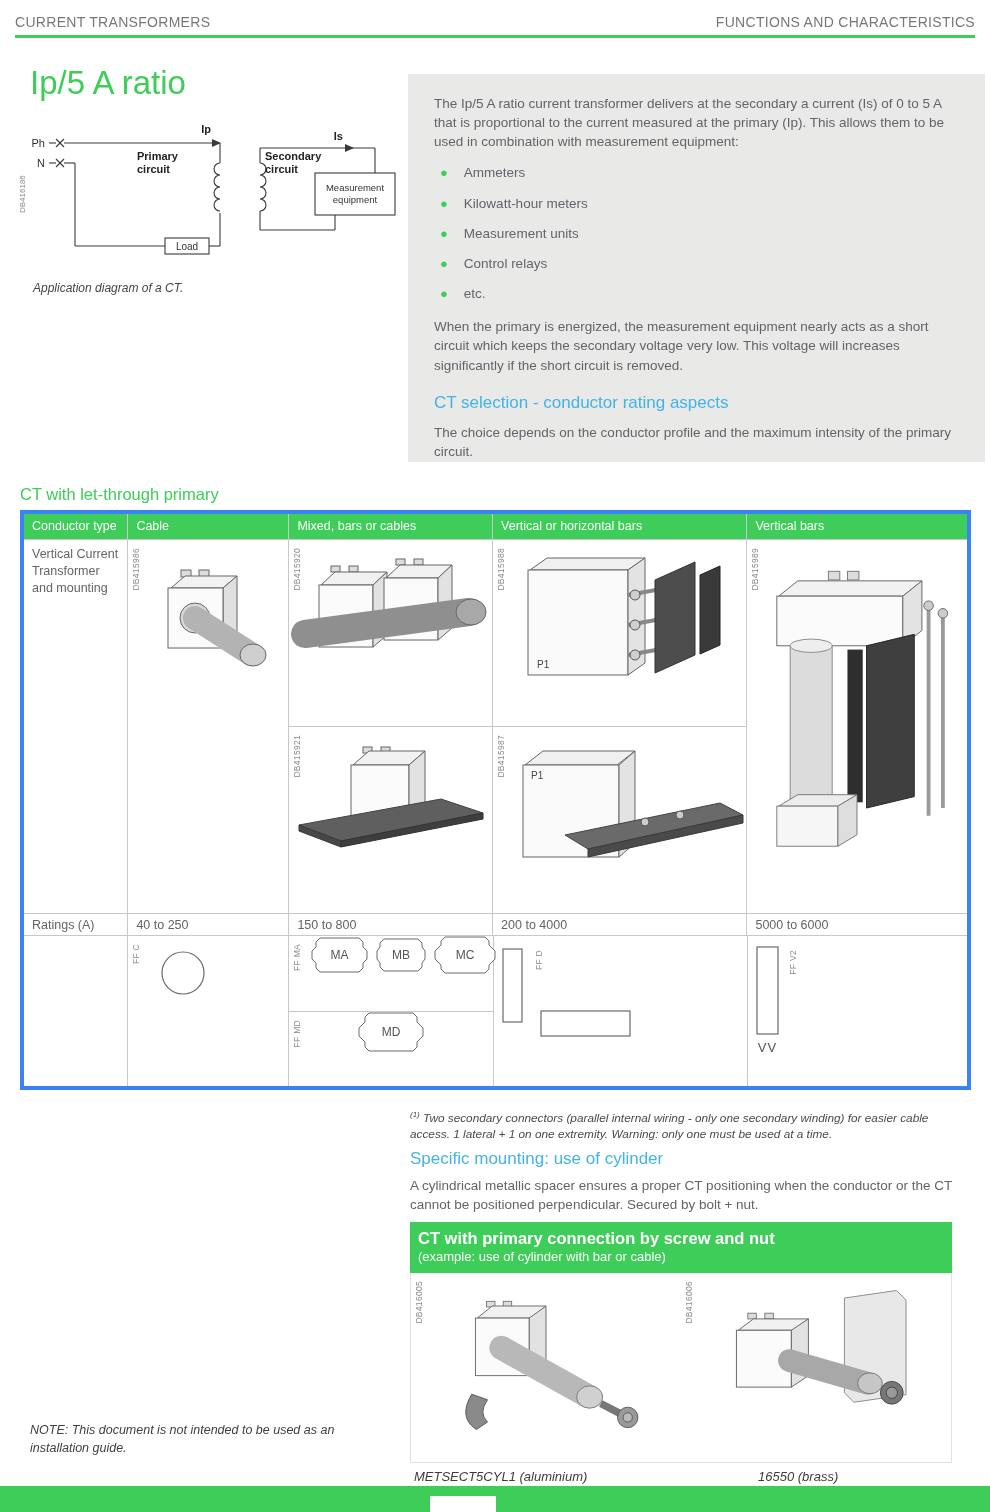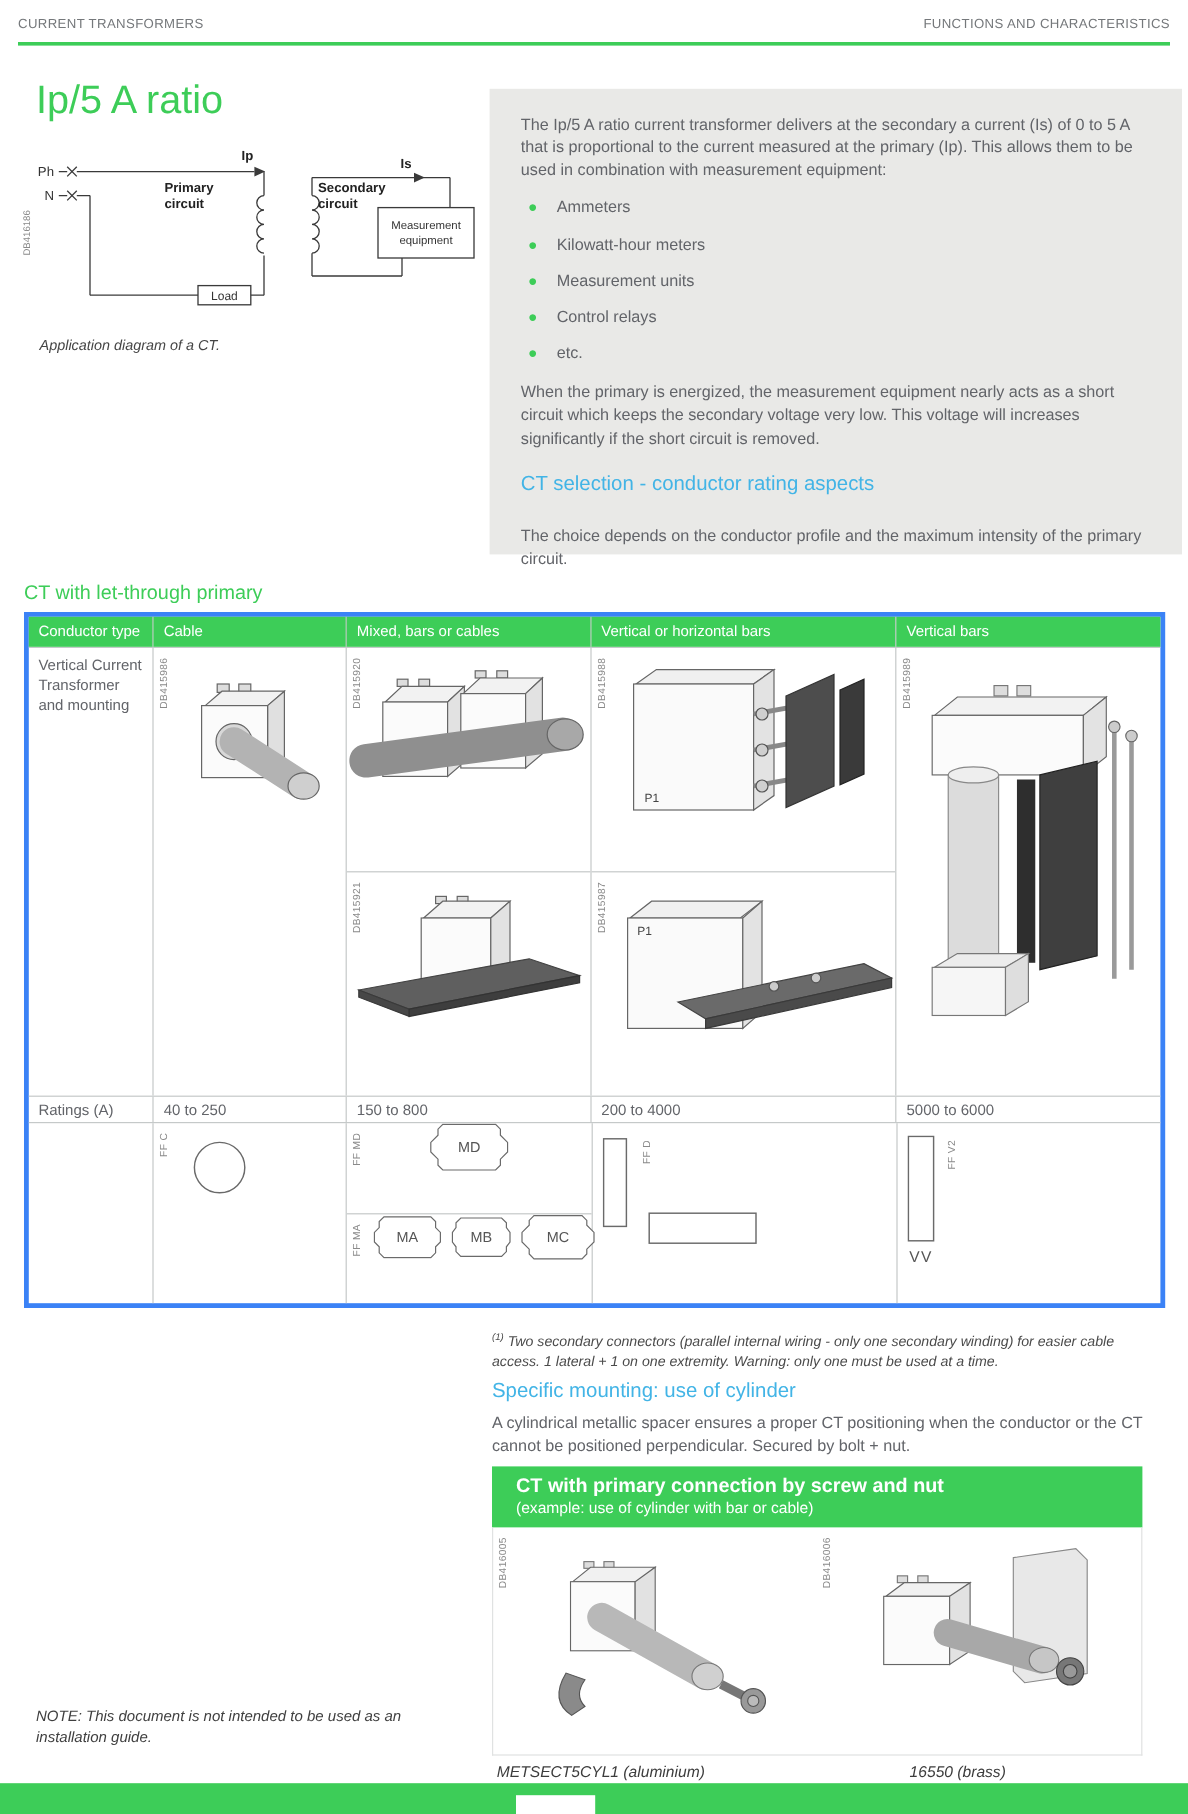--- a/index.html
+++ b/index.html
@@ -1,32 +1,32 @@
 <!DOCTYPE html>
 <html><head>
 <meta charset="utf-8">
 <style>
   *{box-sizing:border-box;margin:0;padding:0}
   html,body{background:#fff}
   body{width:990px;height:1512px;position:relative;font-family:"Liberation Sans",sans-serif;color:#626469;overflow:hidden}
 
-  .topbar{position:absolute;top:14px;left:15px;width:960px;display:flex;justify-content:space-between;font-size:11px;letter-spacing:.3px;color:#75787b}
+  .topbar{position:absolute;top:14px;left:15px;width:960px;display:flex;justify-content:space-between;font-size:14px;letter-spacing:.3px;color:#75787b}
   .green-rule{position:absolute;top:35px;left:15px;width:960px;height:3px;background:#3dcd58}
 
   .title{position:absolute;top:64px;left:30px;font-size:33px;font-weight:400;color:#3dcd58}
 
   .diagram{position:absolute;top:118px;left:15px}
   .diagram-caption{position:absolute;top:281px;left:33px;font-size:12px;font-style:italic;color:#454545}
 
   .graybox{position:absolute;top:74px;left:408px;width:577px;height:388px;background:#e9e9e7;padding:20px 26px;font-size:13.5px;line-height:1.42;color:#626469}
   .graybox p{margin-bottom:12px}
   .bullets{list-style:none;margin:12px 0 14px 6px}
   .bullets li{display:flex;gap:16px;margin-bottom:11px;align-items:baseline}
   .dot{color:#3dcd58;font-size:13px;line-height:1}
-  .blue-h{color:#42b4e6;font-size:17px;font-weight:400;margin:16px 0 22px}
+  .blue-h{color:#42b4e6;font-size:17px;font-weight:400;margin:16px 0 8px}
 
   .section-h{position:absolute;top:485px;left:20px;font-size:16.5px;color:#3dcd58;font-weight:400}
 
   .ct-table{position:absolute;top:510px;left:20px;width:951px;border:4px solid #3b82f6;font-size:12.5px}
   .t-row{display:flex;border-bottom:1px solid #c5c9c9}
   .t-row:last-child{border-bottom:none}
   .cell{border-right:1px solid #c5c9c9;position:relative}
   .cell:last-child{border-right:none}
   .c0{width:105px}.c1{width:162px}.c2{width:205px}.c3{width:256px}.c4{width:221px}
   .t-head{height:26px}
@@ -47,21 +47,21 @@
   .shape-row{display:flex;align-items:center;gap:8px;padding-left:26px}
   .vv-text{position:absolute;left:10px;top:104px;font-size:13px;color:#555;letter-spacing:1px}
 
   .footnote{position:absolute;top:1110px;left:410px;width:558px;font-size:11.8px;font-style:italic;color:#4a4a4a;line-height:1.35}
   .footnote sup{font-size:8px}
 
   .mount-h{position:absolute;top:1149px;left:410px;font-size:17px;color:#42b4e6;font-weight:400}
   .mount-p{position:absolute;top:1176px;left:410px;width:566px;font-size:13.5px;line-height:1.42;color:#626469}
 
   .banner-block{position:absolute;top:1222px;left:410px;width:542px}
-  .banner{background:#3dcd58;color:#fff;padding:7px 20px 8px}
+  .banner{background:#3dcd58;color:#fff;padding:7px 8px 8px}
   .banner-title{font-size:16.5px;font-weight:700;line-height:1.2}
   .banner-sub{font-size:13px;line-height:1.25}
   .banner-body{display:flex;height:190px;background:#fff;border:1px solid #e0e2e2;border-top:none}
   .illo{flex:1;position:relative;display:flex;justify-content:center;padding-top:8px}
   .banner-captions{display:flex;font-style:italic;font-size:13px;color:#3c3c3c;padding:6px 4px 0}
   .banner-captions .cap1{width:344px}
 
   .note{position:absolute;top:1422px;left:30px;width:336px;font-size:12.5px;font-style:italic;color:#3f3f3f;line-height:1.4}
 
   .footer{position:absolute;top:1486px;left:0;width:990px;height:26px;background:#3dcd58}
@@ -293,43 +293,43 @@
 
     <div class="cell c1">
       <span class="vcode">FF C</span>
       <svg width="46" height="46" viewBox="0 0 46 46" style="position:absolute;left:32px;top:14px">
         <circle cx="23" cy="23" r="21" fill="#fff" stroke="#6a6a6a" stroke-width="1.2"></circle>
       </svg>
     </div>
 
     <div class="cell c2 split">
       <div class="sub">
-        <span class="vcode">FF MD</span>
-        <svg width="66" height="40" viewBox="0 0 66 40">
-          <path d="M11 1 H55 L59 5 V10 L65 16 V24 L59 30 V35 L55 39 H11 L7 35 V30 L1 24 V16 L7 10 V5 Z" fill="#fff" stroke="#6a6a6a"></path>
-          <text x="33" y="24" text-anchor="middle" font-size="12" fill="#555">MD</text>
-        </svg>
-      </div>
-      <div class="sub">
         <span class="vcode">FF MA</span>
         <div class="shape-row">
           <svg width="57" height="36" viewBox="0 0 57 36">
             <path d="M9 1 H48 L52 5 V10 L56 14 V22 L52 26 V31 L48 35 H9 L5 31 V26 L1 22 V14 L5 10 V5 Z" fill="#fff" stroke="#6a6a6a"></path>
             <text x="28.5" y="22" text-anchor="middle" font-size="12" fill="#555">MA</text>
           </svg>
           <svg width="50" height="34" viewBox="0 0 50 34">
             <path d="M8 1 H42 L46 5 V9 L49 13 V21 L46 25 V29 L42 33 H8 L4 29 V25 L1 21 V13 L4 9 V5 Z" fill="#fff" stroke="#6a6a6a"></path>
             <text x="25" y="21" text-anchor="middle" font-size="12" fill="#555">MB</text>
           </svg>
           <svg width="62" height="38" viewBox="0 0 62 38">
             <path d="M11 1 H51 L55 5 V9 L61 15 V23 L55 29 V33 L51 37 H11 L7 33 V29 L1 23 V15 L7 9 V5 Z" fill="#fff" stroke="#6a6a6a"></path>
             <text x="31" y="23" text-anchor="middle" font-size="12" fill="#555">MC</text>
           </svg>
         </div>
       </div>
+      <div class="sub">
+        <span class="vcode">FF MD</span>
+        <svg width="66" height="40" viewBox="0 0 66 40">
+          <path d="M11 1 H55 L59 5 V10 L65 16 V24 L59 30 V35 L55 39 H11 L7 35 V30 L1 24 V16 L7 10 V5 Z" fill="#fff" stroke="#6a6a6a"></path>
+          <text x="33" y="24" text-anchor="middle" font-size="12" fill="#555">MD</text>
+        </svg>
+      </div>
     </div>
 
     <div class="cell c3">
       <svg width="22" height="76" viewBox="0 0 22 76" style="position:absolute;left:8px;top:12px">
         <rect x="1" y="1" width="19" height="73" fill="#fff" stroke="#6a6a6a" stroke-width="1.2"></rect>
       </svg>
       <span class="vcode" style="left:40px;top:14px">FF D</span>
       <svg width="92" height="28" viewBox="0 0 92 28" style="position:absolute;left:46px;top:74px">
         <rect x="1" y="1" width="89" height="25" fill="#fff" stroke="#6a6a6a" stroke-width="1.2"></rect>
       </svg>

